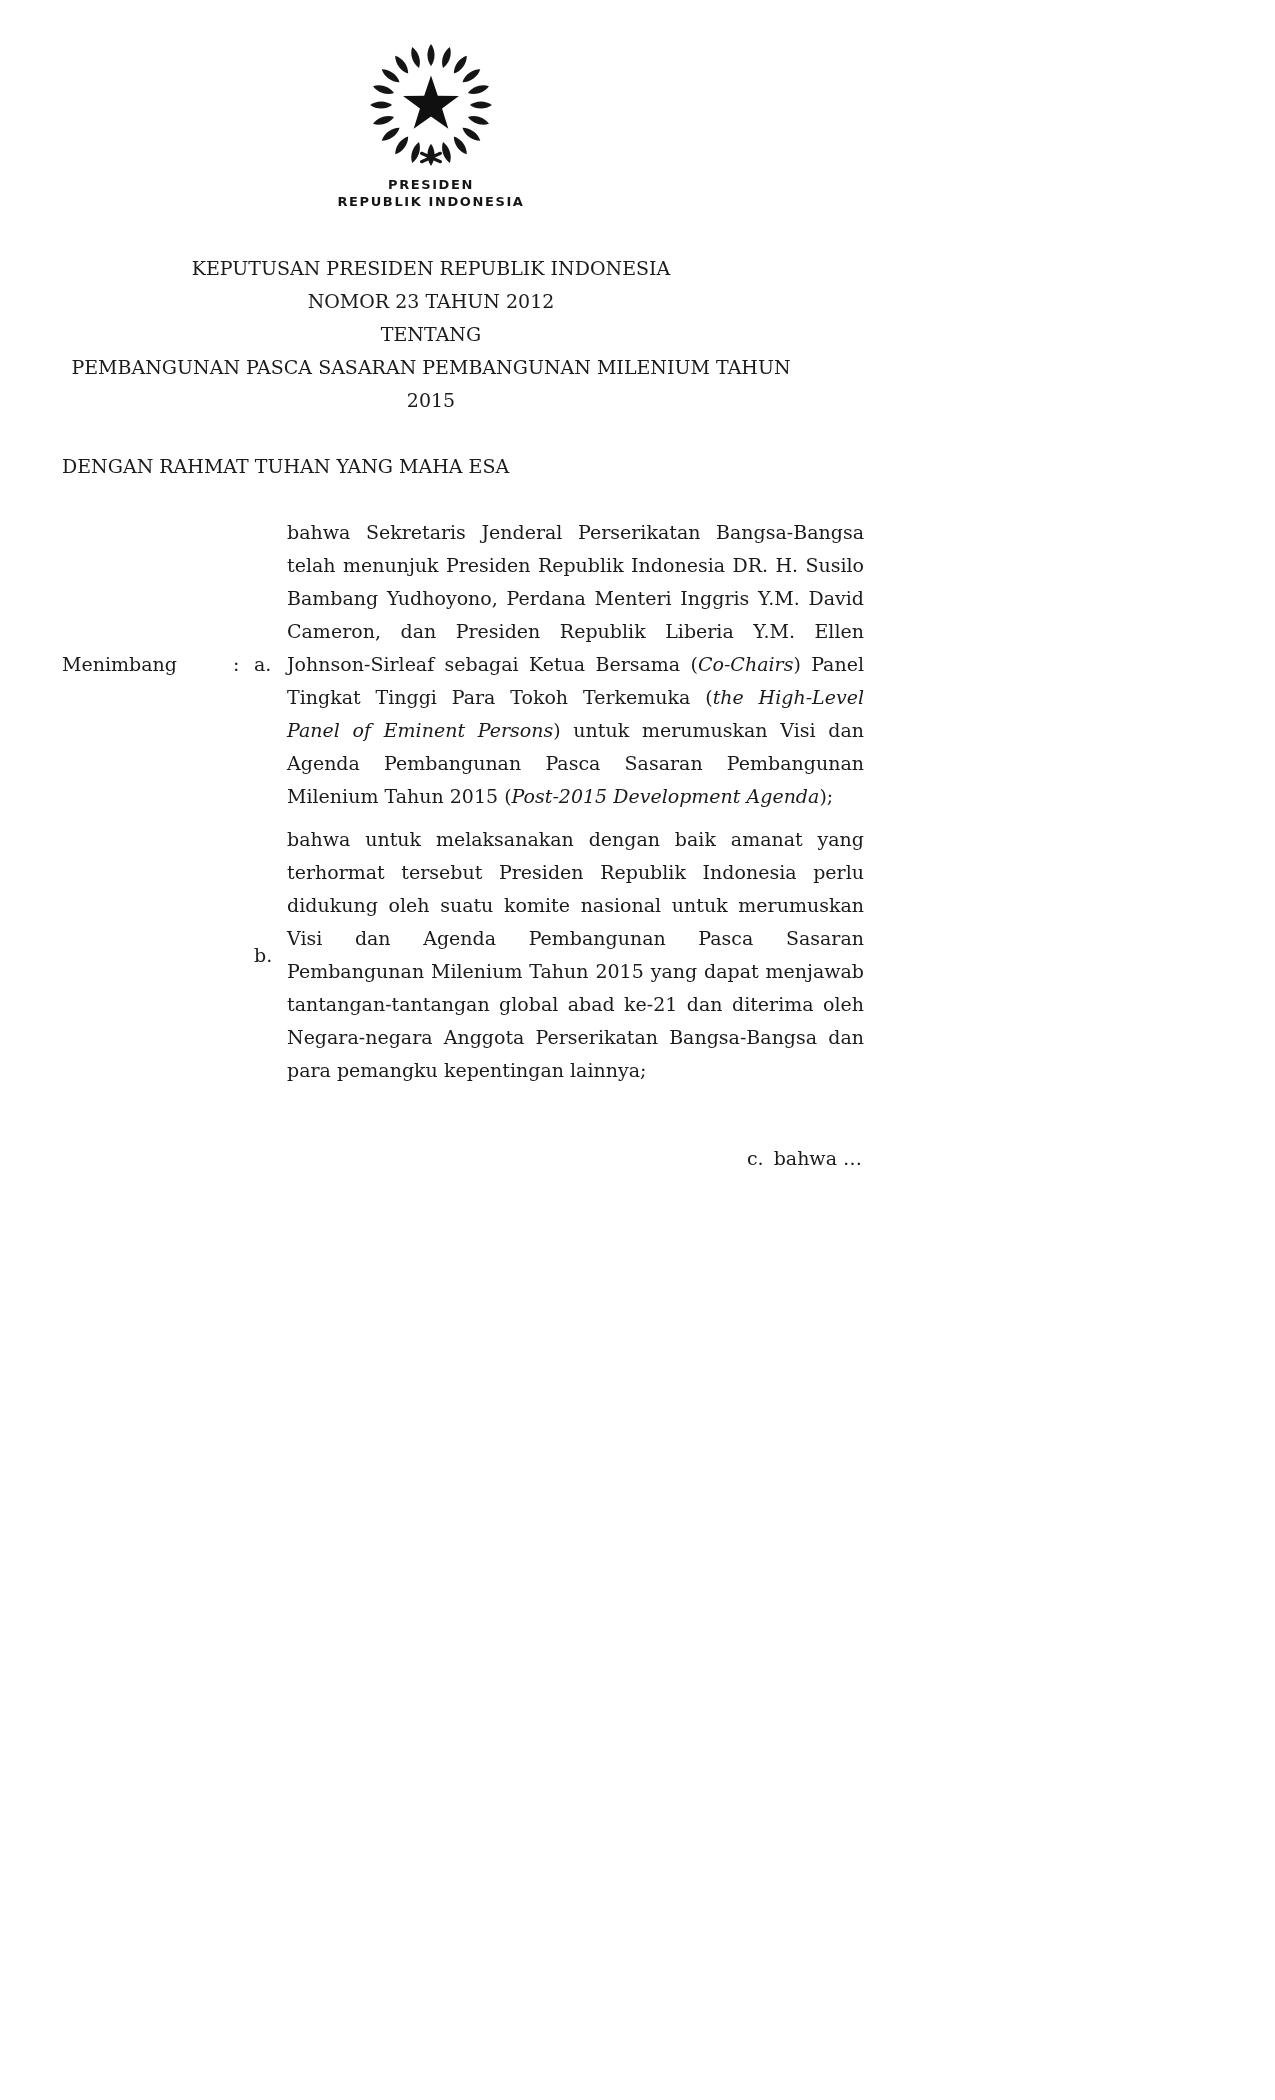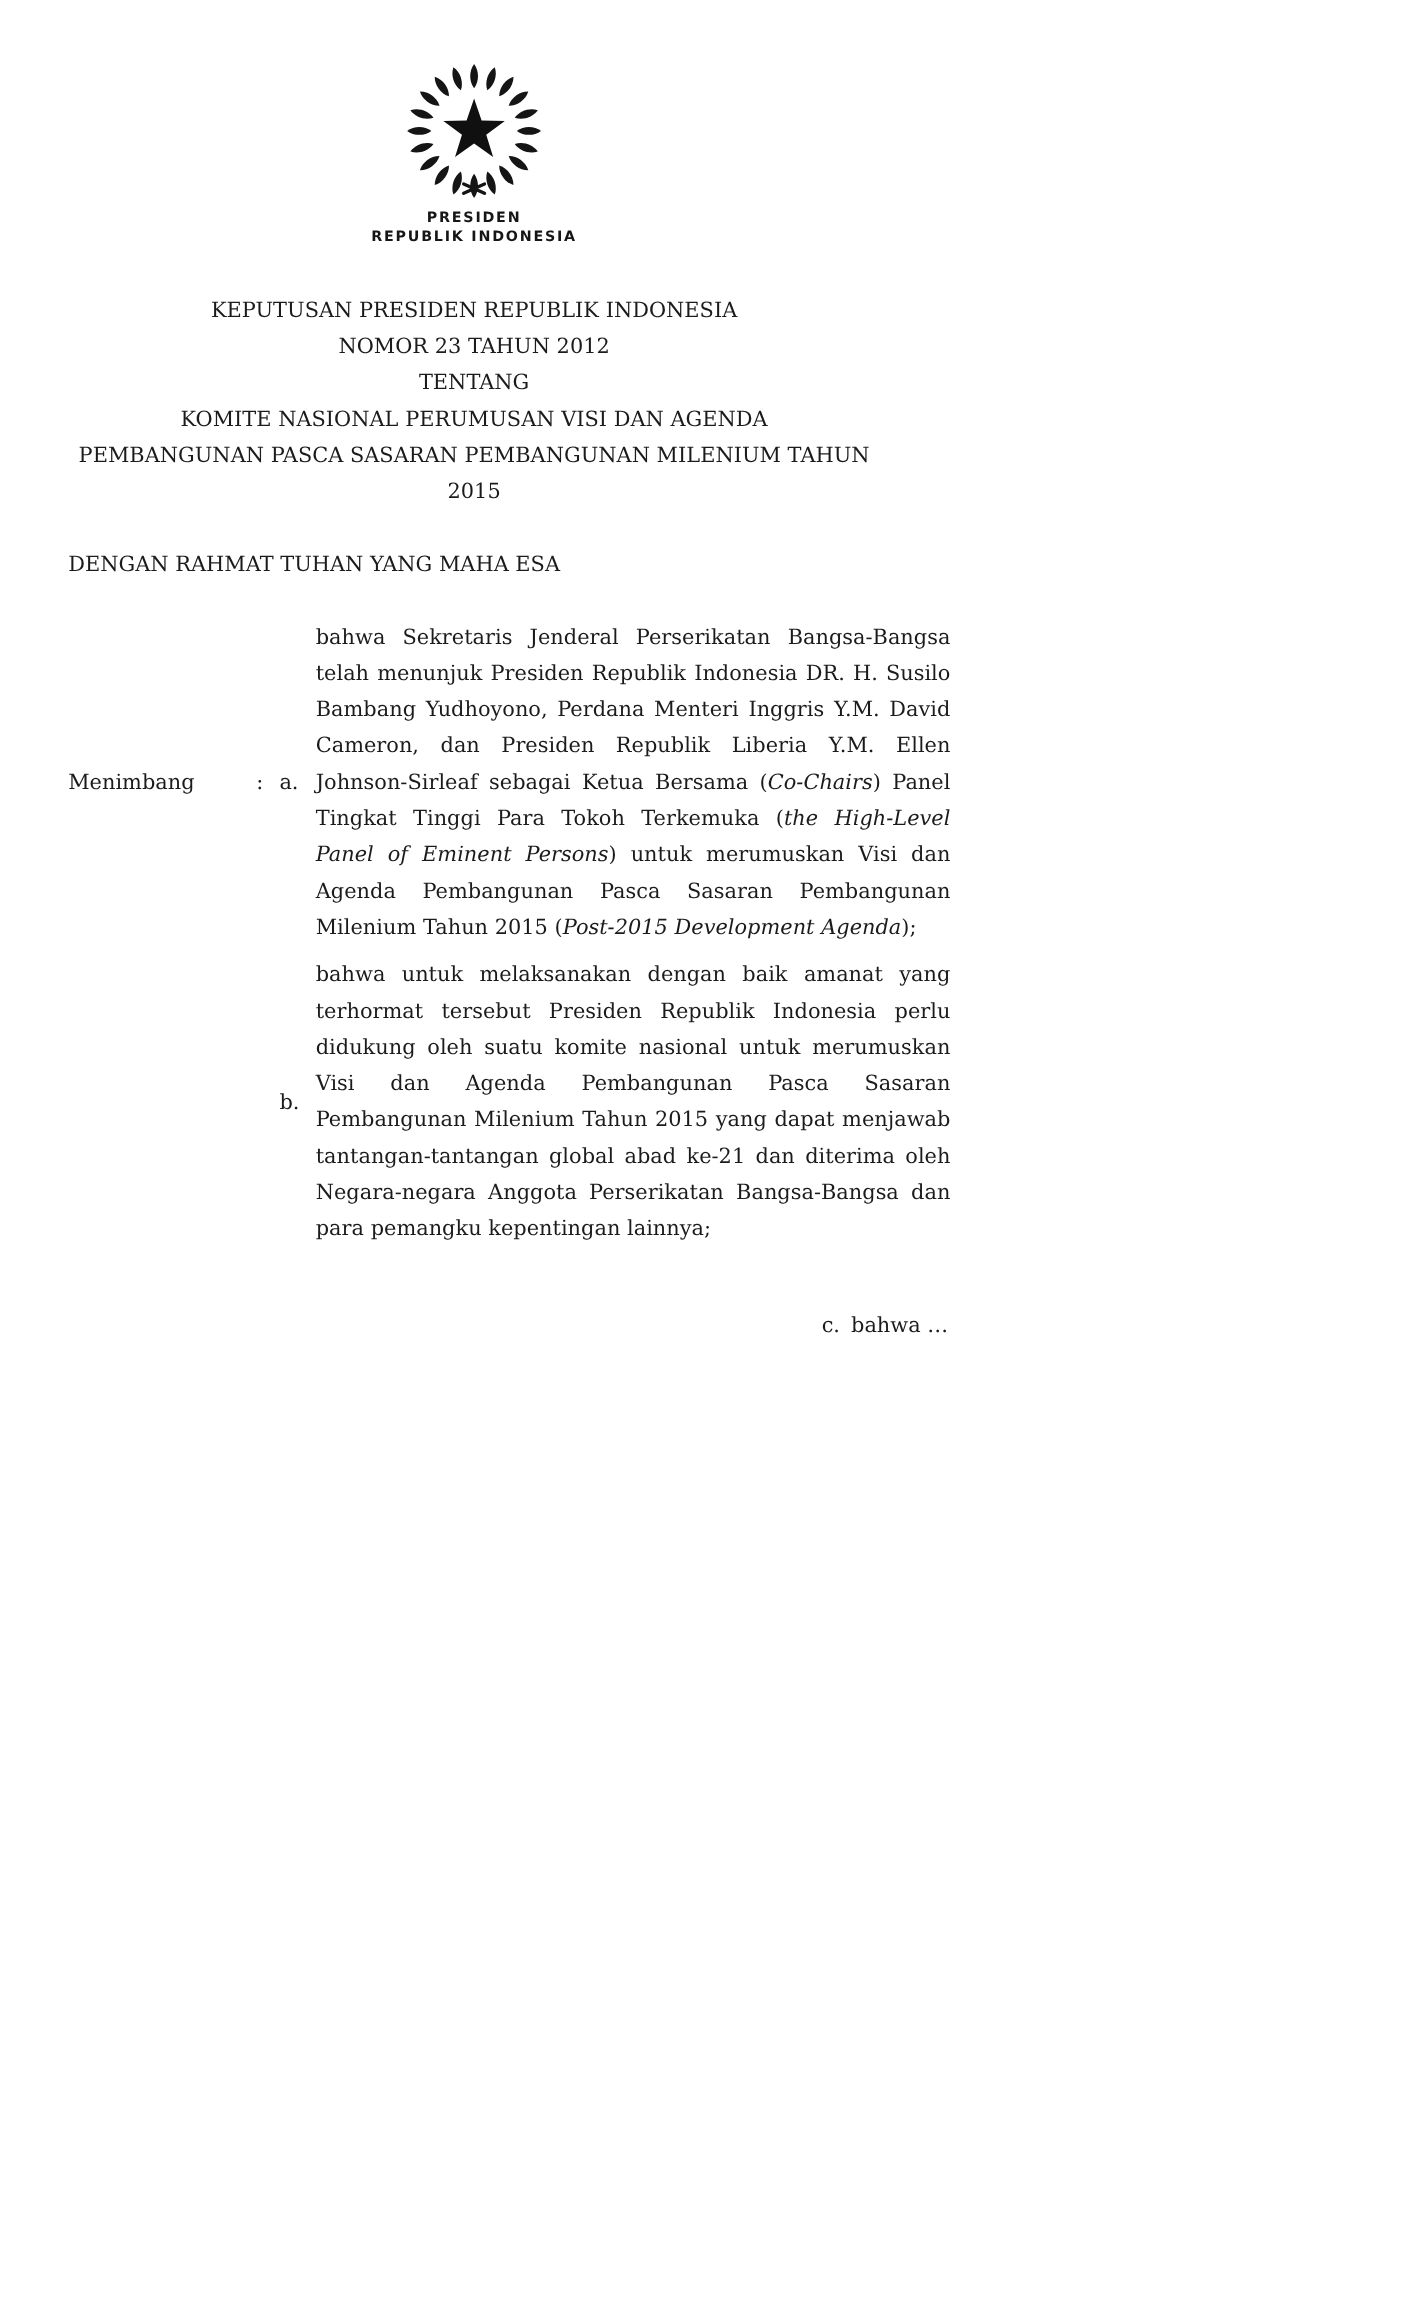--- a/index.html
+++ b/index.html
@@ -4,21 +4,21 @@
 <style>
   * { margin:0; padding:0; box-sizing:border-box; }
   html,body { background:#ffffff; }
   body {
     width:1275px; height:2100px;
     font-family:"DejaVu Serif", "Liberation Serif", serif;
     color:#1b1b1b;
     position:relative;
     overflow:hidden;
   }
-  .page { width:1275px; height:2067px; background:#ffffff; padding-top:56px; }
+  .page { width:1275px; height:2067px; background:#ffffff; padding-top:42px; }
   .content { width:800px; padding-left:62px; }
 
   .emblem { text-align:center; }
   .emblem svg { display:inline-block; }
   .emblem-caption {
     margin-top:4px;
     font-family:"DejaVu Sans", "Liberation Sans", sans-serif;
     font-size:13px; font-weight:bold; letter-spacing:1.6px;
     line-height:17px; color:#161616;
   }
@@ -79,21 +79,20 @@
       <div class="emblem-caption">
         <div>PRESIDEN</div>
         <div>REPUBLIK  INDONESIA</div>
       </div>
     </div>
 
     <div class="title-block">
       <div>KEPUTUSAN PRESIDEN REPUBLIK INDONESIA</div>
       <div>NOMOR 23 TAHUN 2012</div>
       <div>TENTANG</div>
-      <div>KOMITE NASIONAL PERUMUSAN VISI DAN AGENDA</div>
       <div>PEMBANGUNAN PASCA SASARAN PEMBANGUNAN MILENIUM TAHUN 2015</div>
     </div>
 
     <div class="invocation">DENGAN RAHMAT TUHAN YANG MAHA ESA</div>
 
     <div class="consider">
       <div class="c-row">
         <div class="c-label">Menimbang</div>
         <div class="c-colon">:</div>
         <div class="c-marker">a.</div>

